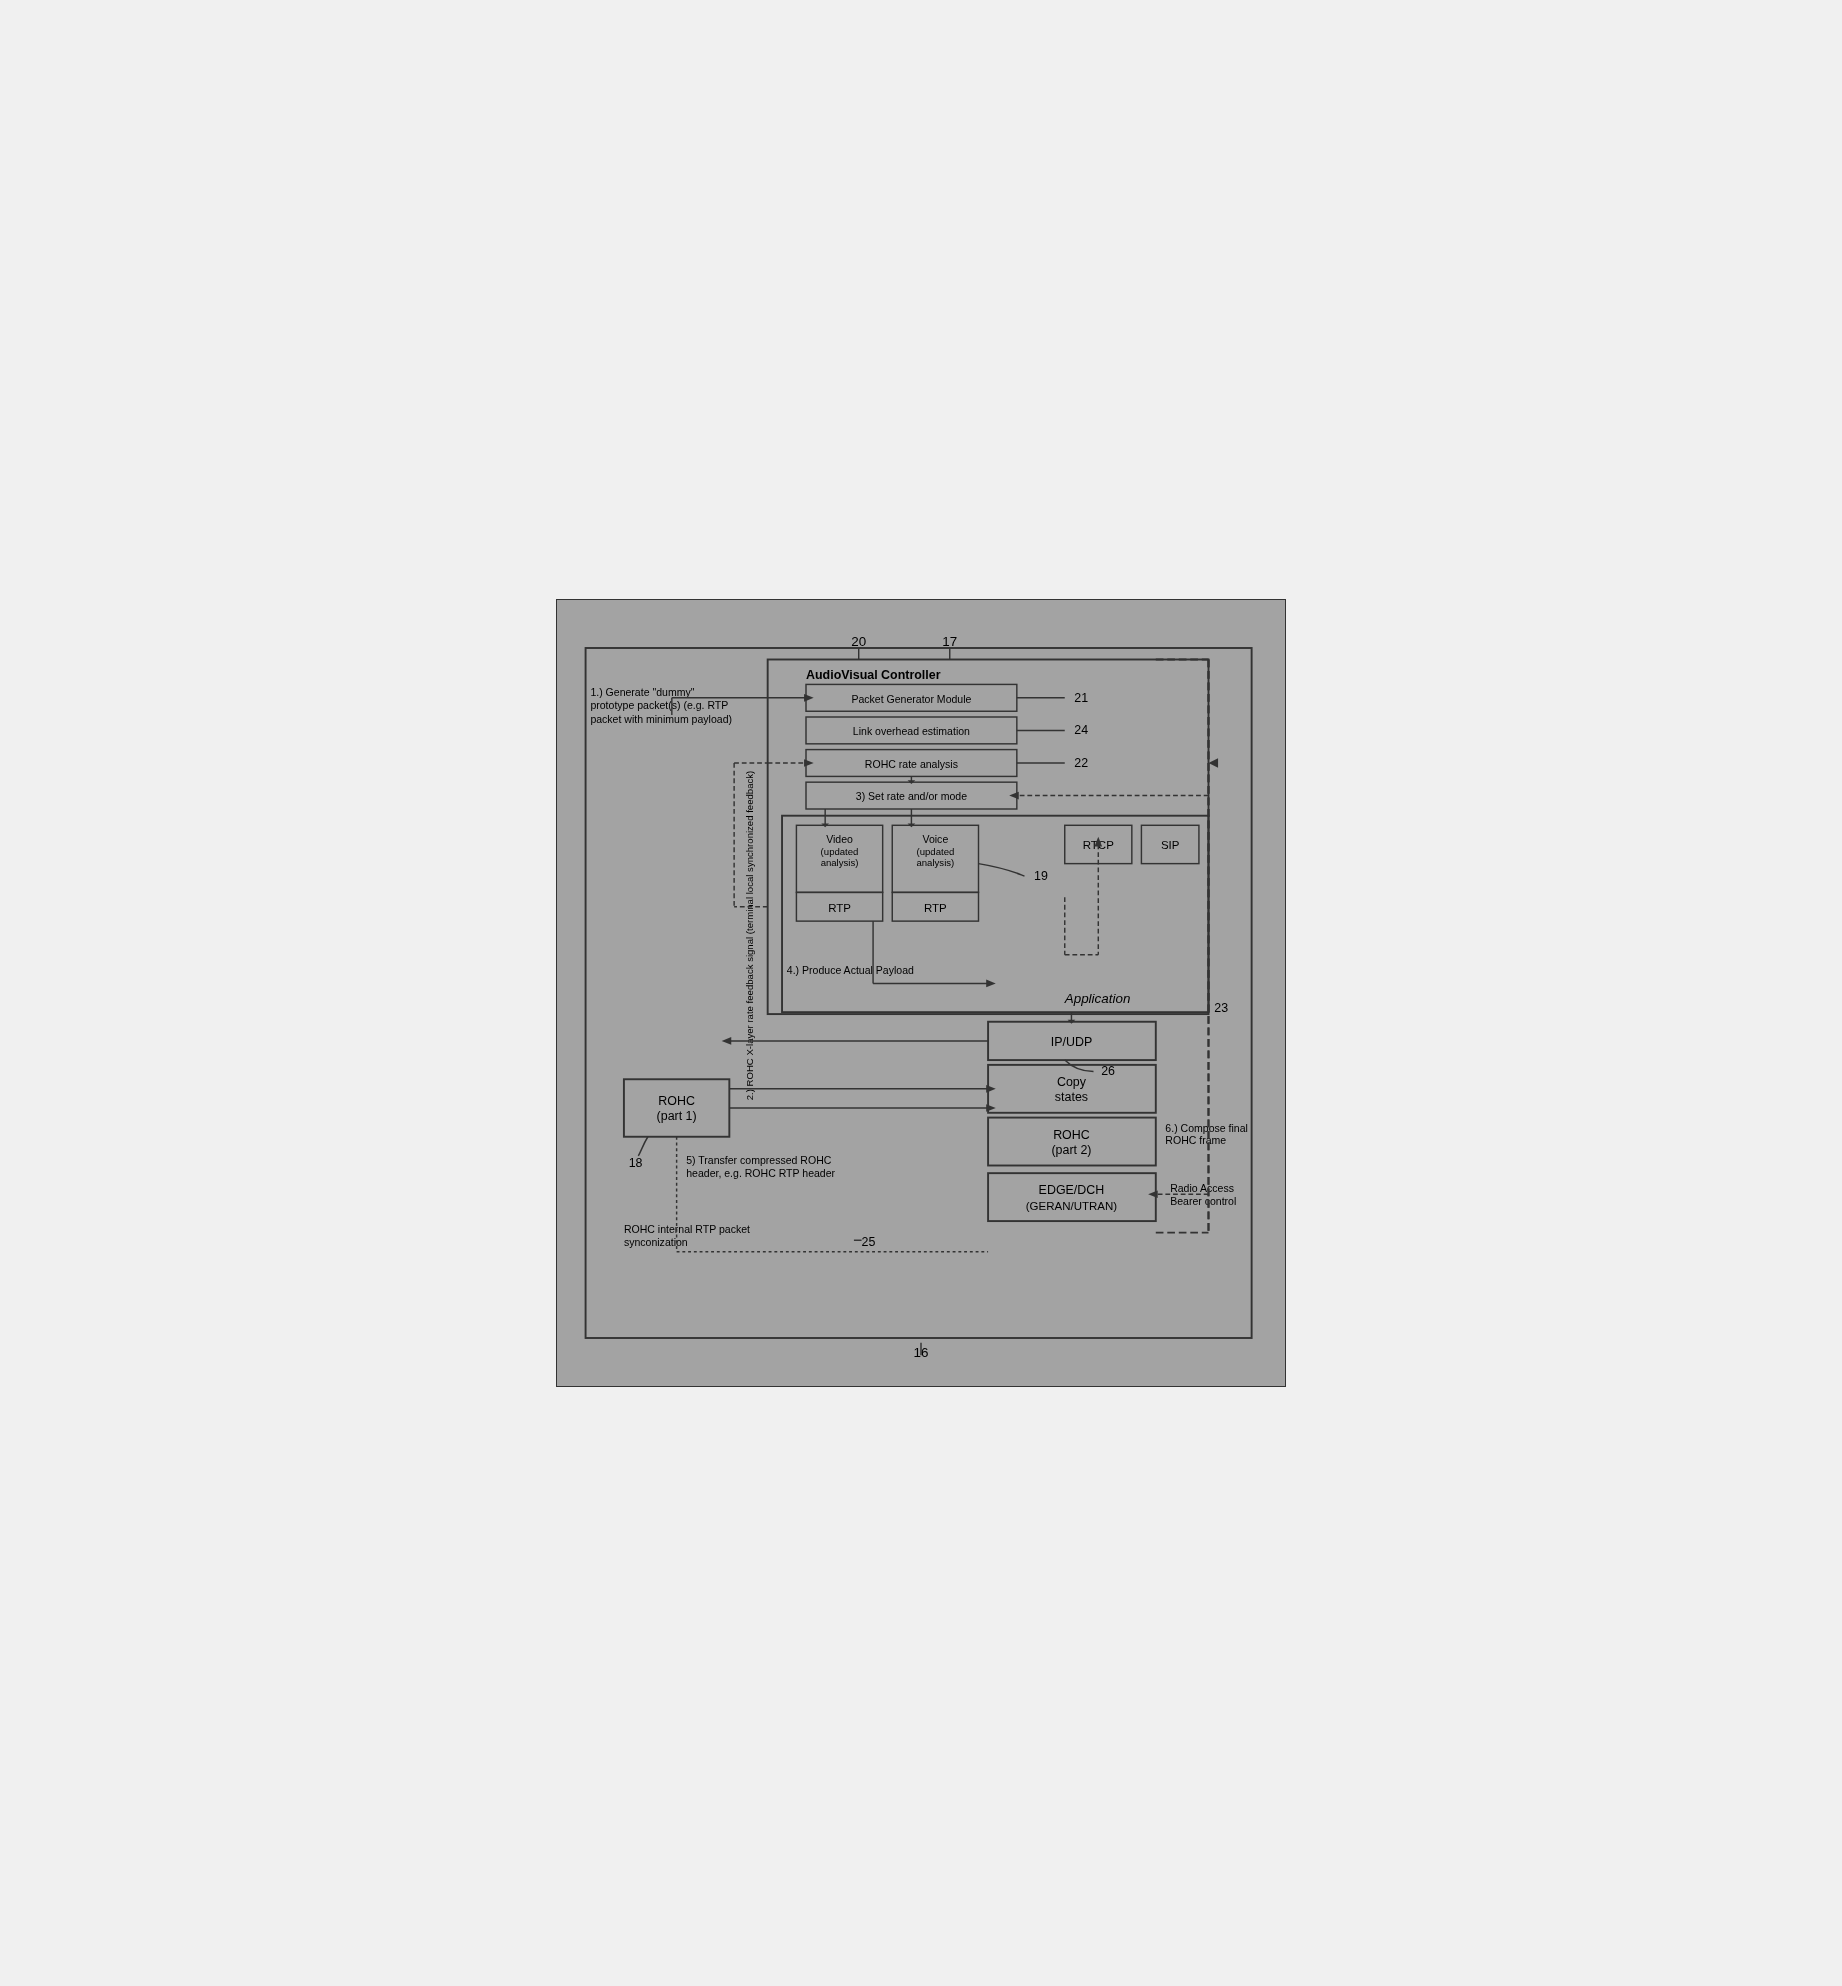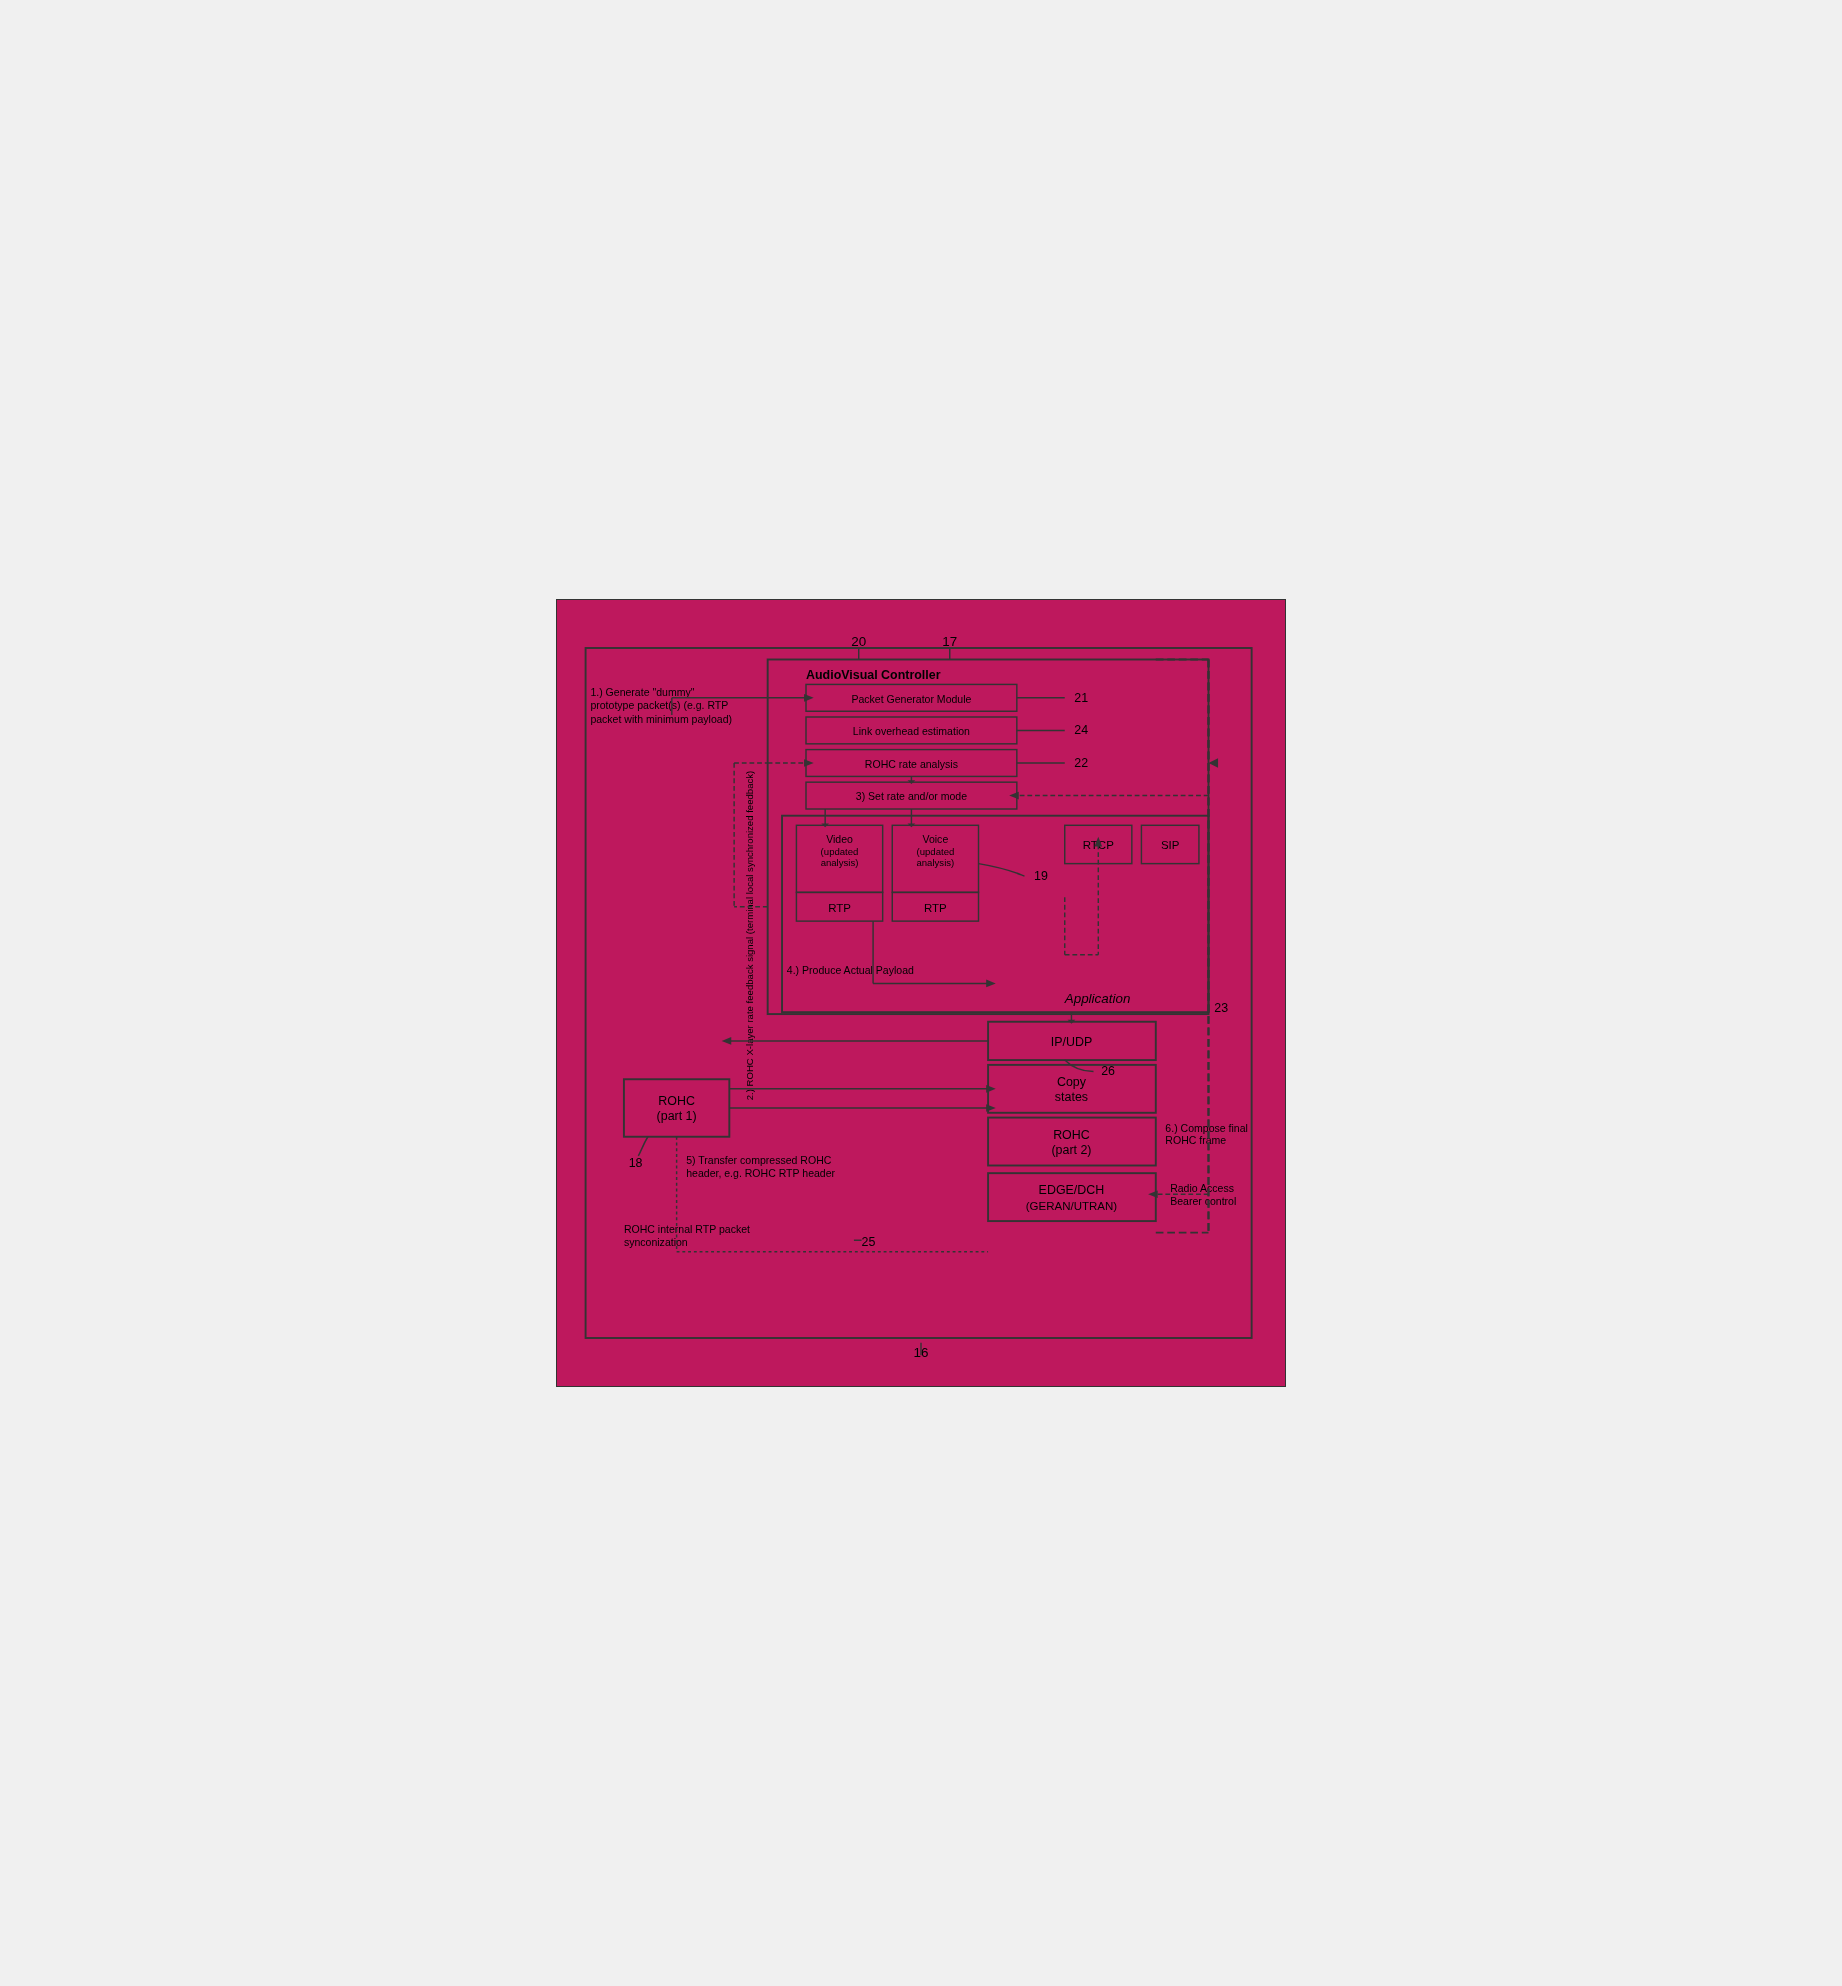--- a/index.html
+++ b/index.html
@@ -5,21 +5,21 @@
     * { box-sizing: border-box; margin: 0; padding: 0; }
     body {
       background: #f0f0f0;
       display: flex;
       justify-content: center;
       align-items: center;
       min-height: 100vh;
       font-family: Arial, sans-serif;
     }
     .page {
-      background: #be185d;
+      background: #a3a3a3;
       width: 730px;
       height: 788px;
       position: relative;
       border: 1.9px solid #333;
       overflow: hidden;
     }
     .diagram-container {
       position: absolute;
       top: 19px;
       left: 19px;

